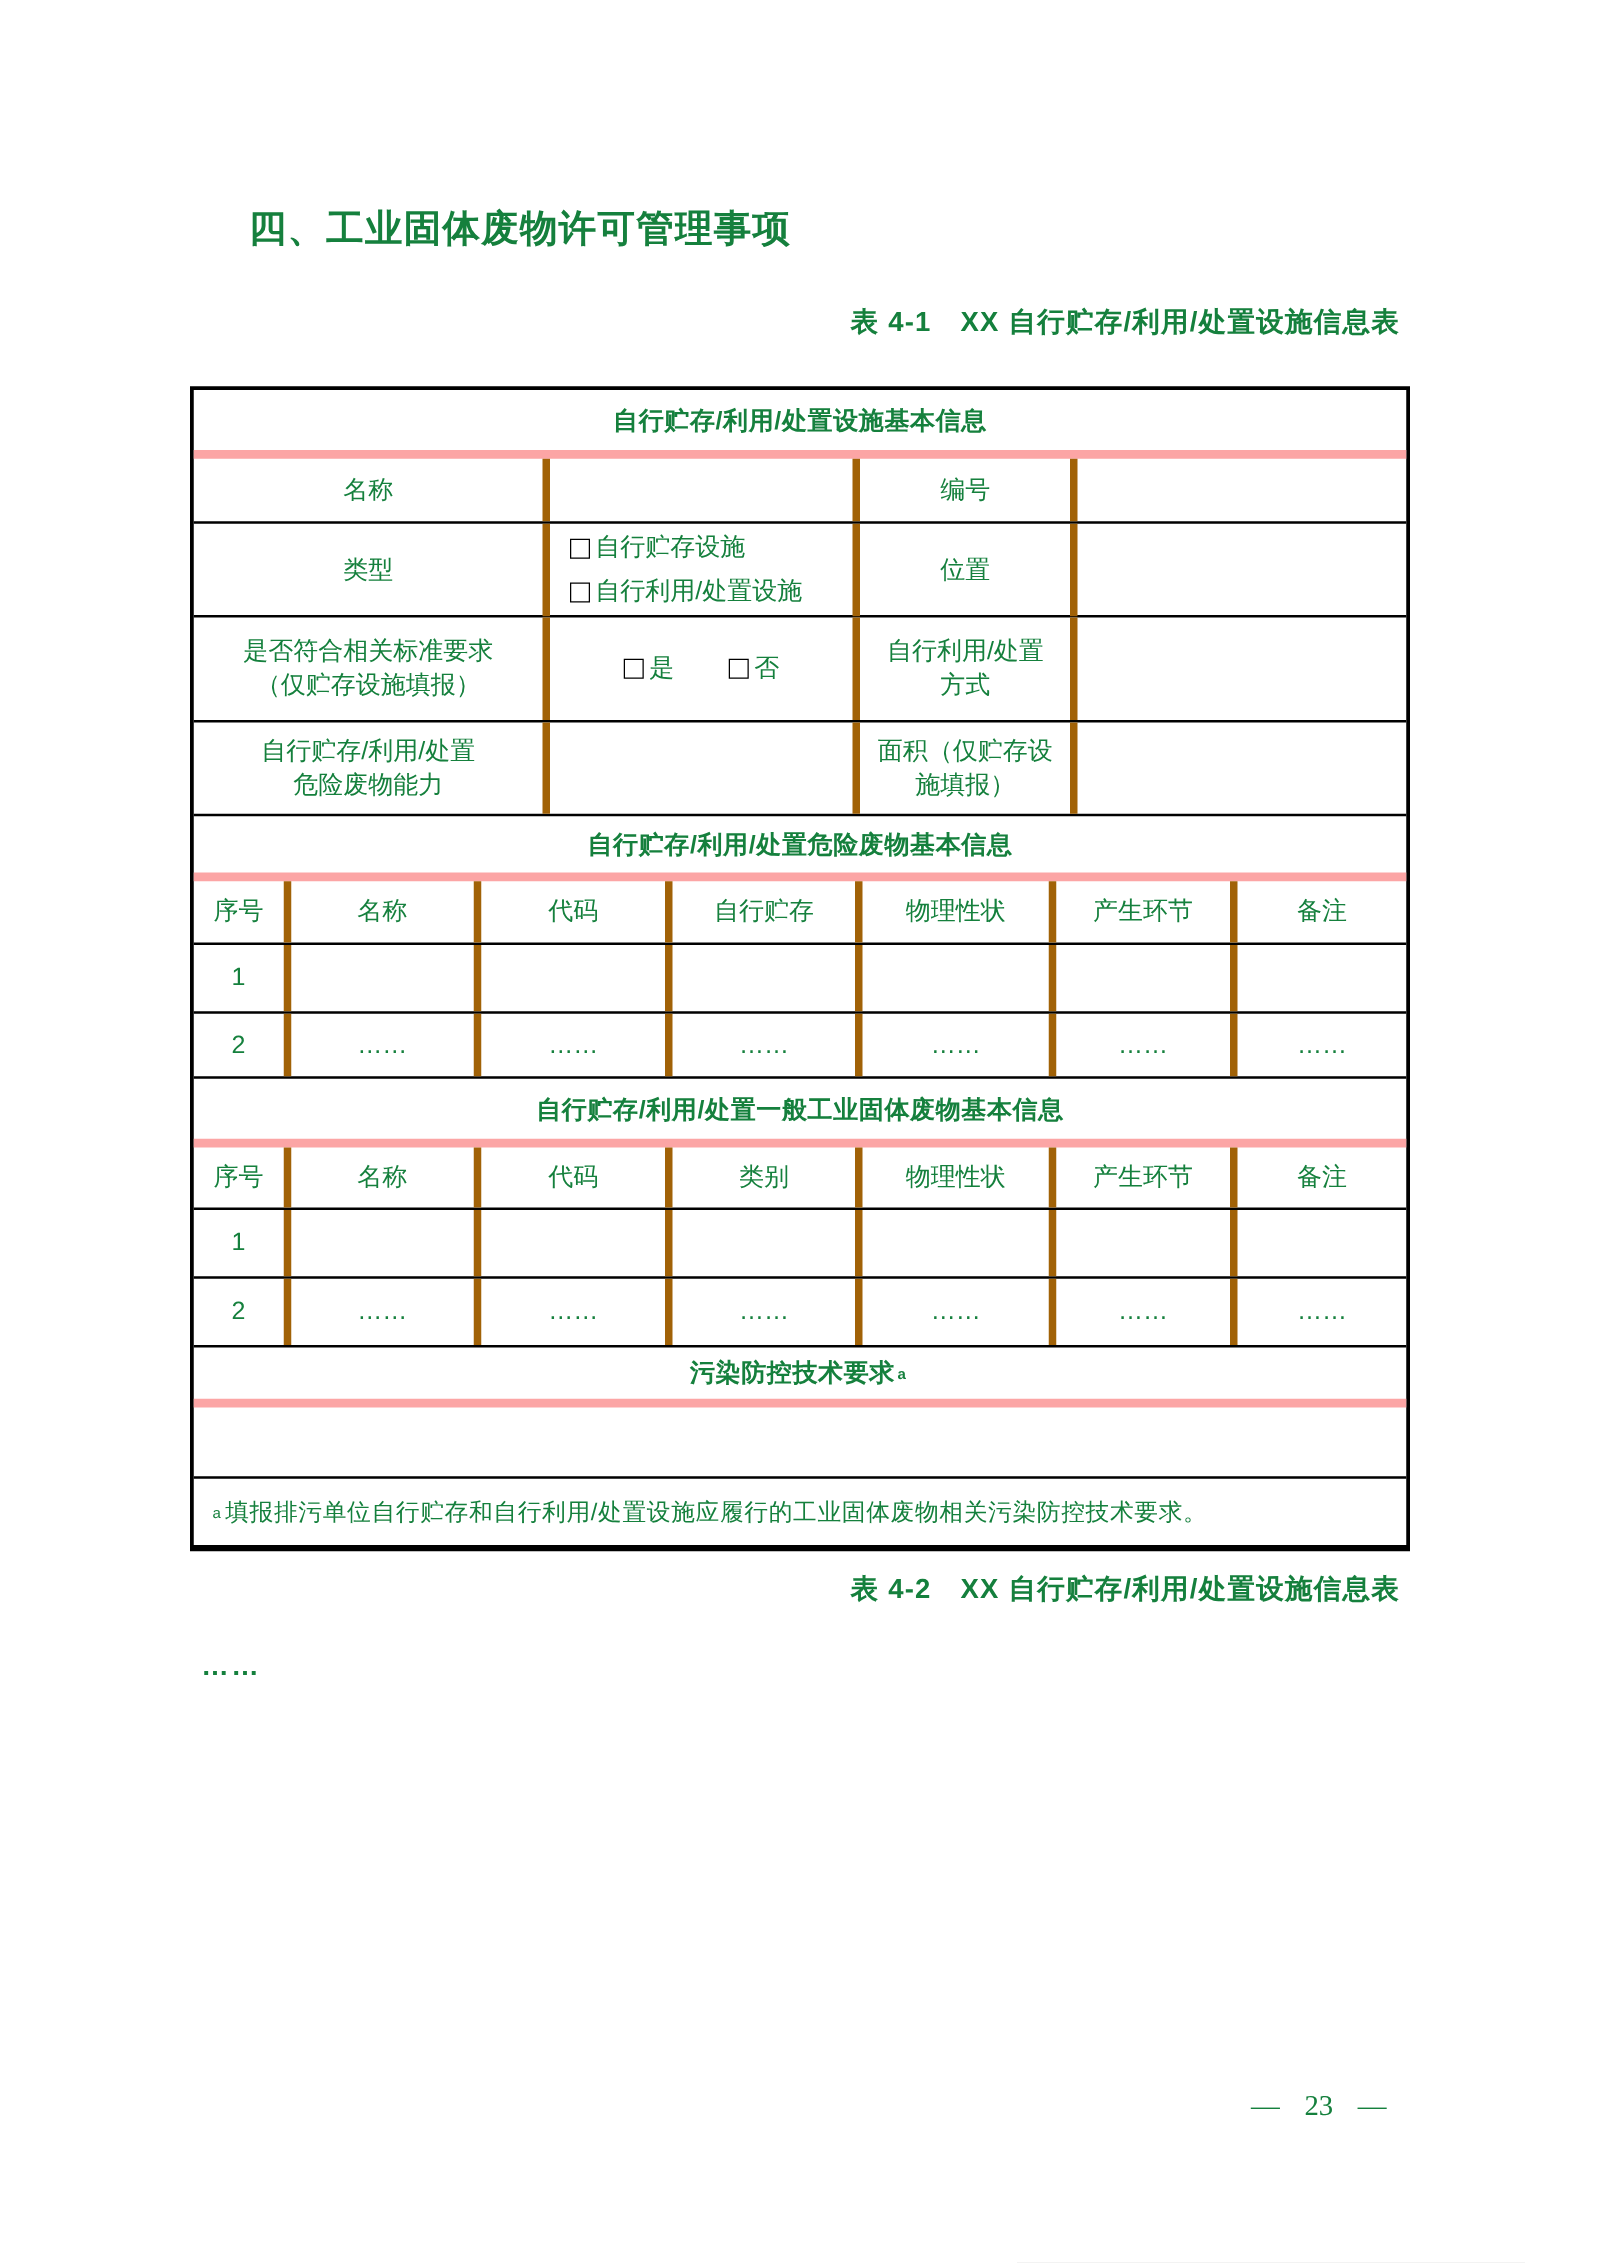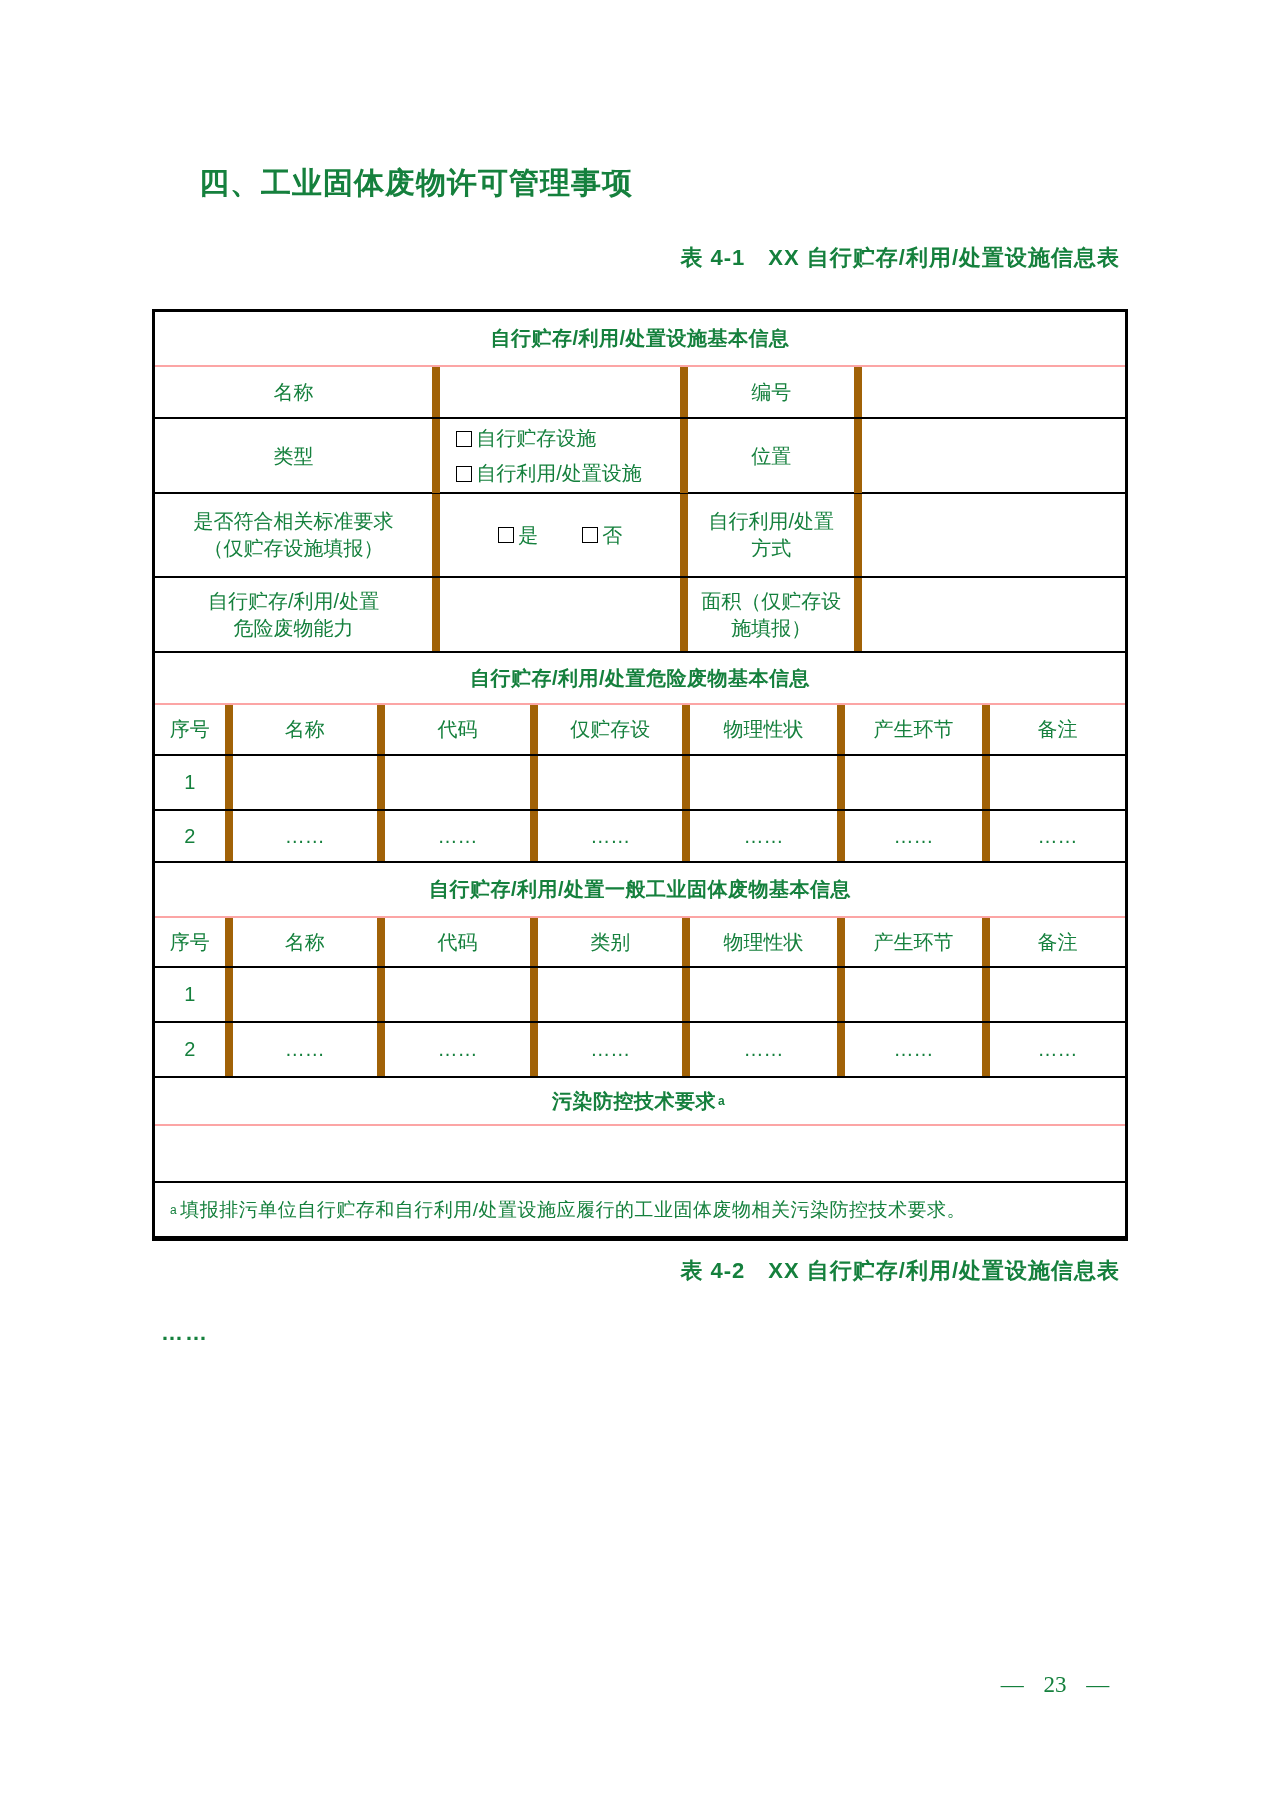--- a/index.html
+++ b/index.html
@@ -24,32 +24,32 @@
   }
   .tbl-title.second { top:1256px; }
   .form-table {
     position:absolute; left:152px; top:309px; width:976px;
     border:3px solid #000; border-bottom:5px solid #000;
     background:#fff;
   }
   .sec-header {
     display:flex; align-items:center; justify-content:center;
     font-weight:bold; font-size:20px;
-    border-bottom:2px solid #fca5a5;
+    border-bottom:7px solid #fca5a5;
     letter-spacing:0.5px;
     text-align:right;
   }
   .trow { display:grid; border-bottom:2px solid #000; }
   .trow.no-bb { border-bottom:none; }
   .g4 { grid-template-columns:29.4% 25.6% 17.9% 27.1%; }
   .g7 { grid-template-columns:8% 15.7% 15.8% 15.7% 15.9% 15% 13.9%; }
   .cell {
     display:flex; align-items:center; justify-content:center;
     text-align:center; font-size:20px; line-height:1.35;
-    border-right:8px solid #a16207;
+    border-right:6px solid #a16207;
     white-space:pre-line; padding:2px 4px;
     min-width:0;
   }
   .cell:last-child { border-right:none; }
   .cell.opts {
     flex-direction:column; align-items:flex-start; justify-content:center;
     padding-left:16px; white-space:nowrap;
   }
   .optline { display:flex; align-items:center; line-height:1.75; }
   .cb {
@@ -142,21 +142,21 @@
 施填报）</div>
       <div class="cell"></div>
     </div>
 
     <div class="sec-header" style="height:52px">自行贮存/利用/处置危险废物基本信息</div>
 
     <div class="trow g7" style="height:51px">
       <div class="cell">序号</div>
       <div class="cell">名称</div>
       <div class="cell">代码</div>
-      <div class="cell">仅贮存设</div>
+      <div class="cell">自行贮存</div>
       <div class="cell">物理性状</div>
       <div class="cell">产生环节</div>
       <div class="cell">备注</div>
     </div>
 
     <div class="trow g7" style="height:55px">
       <div class="cell">1</div>
       <div class="cell"></div>
       <div class="cell"></div>
       <div class="cell"></div>

